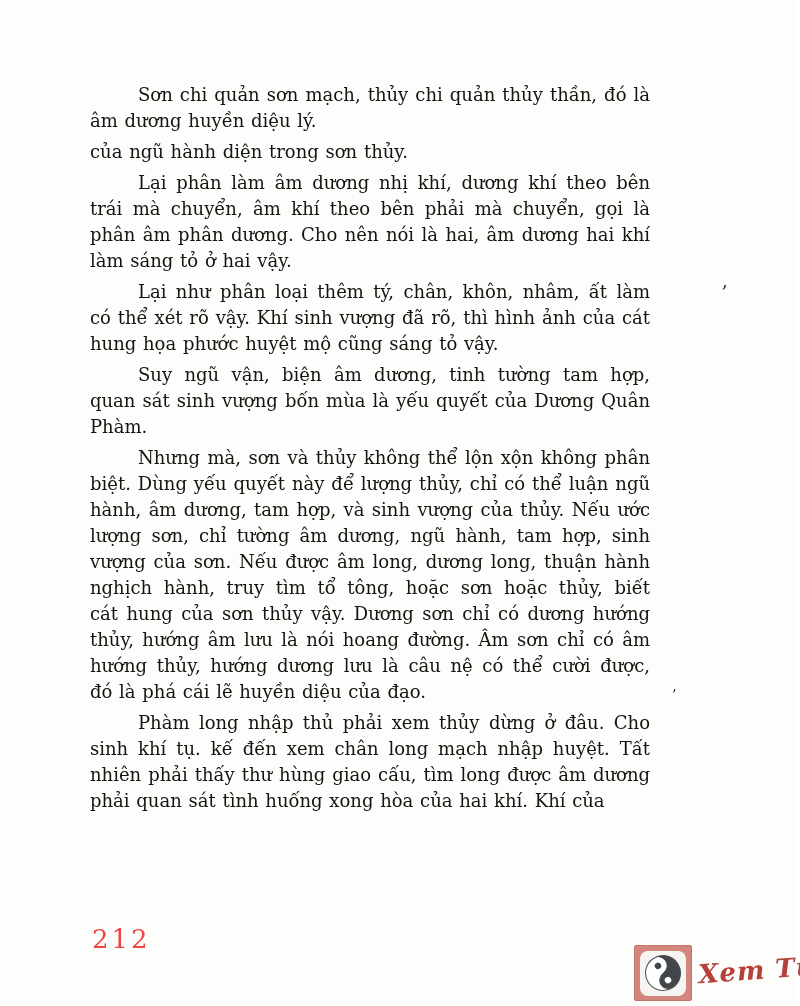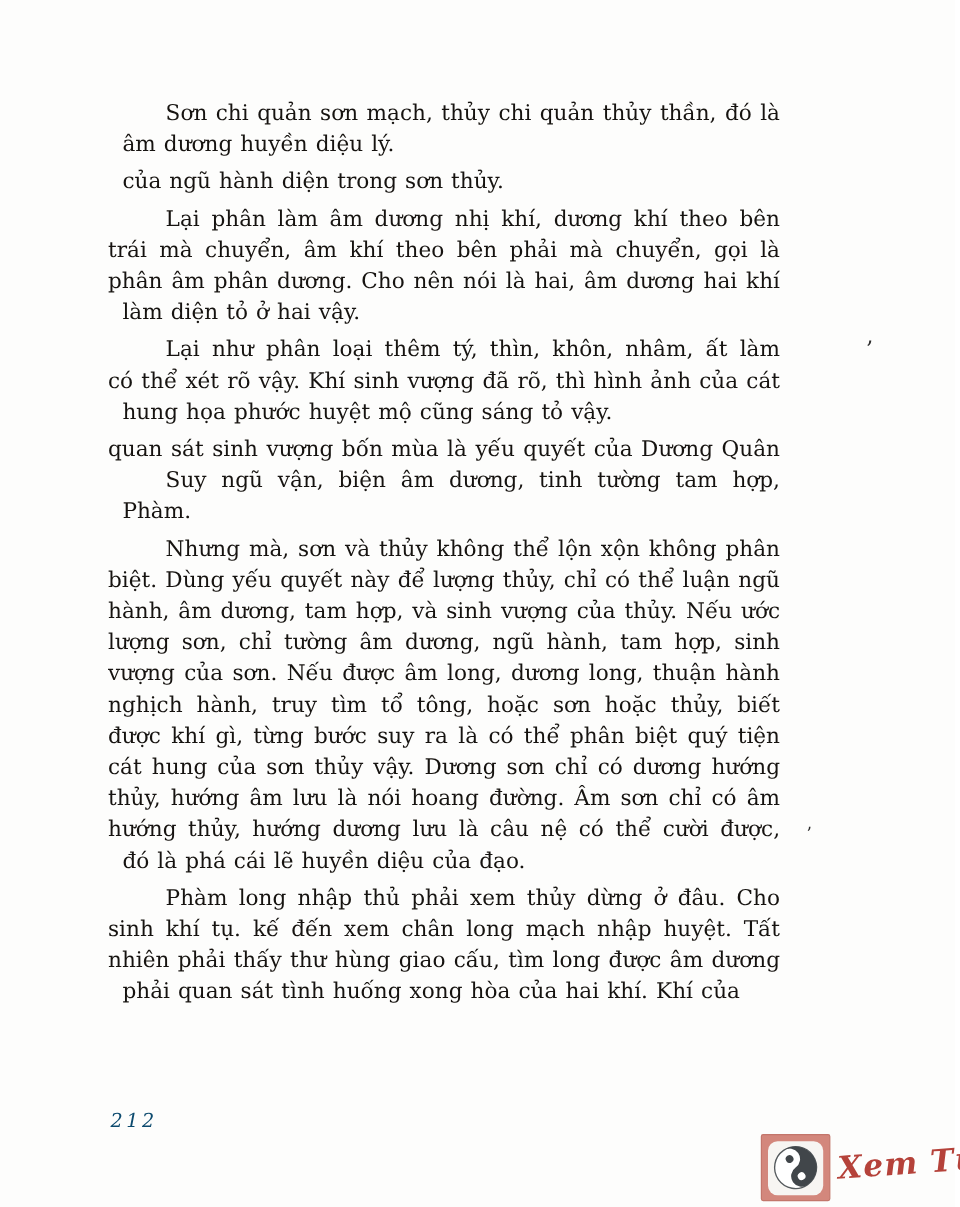--- a/index.html
+++ b/index.html
@@ -26,28 +26,27 @@
   .line{
     text-align:justify;
     text-align-last:justify;
     height:26px;
     overflow:hidden;
     white-space:nowrap;
   }
   
   .line{white-space:normal;}
   .line.first{text-indent:48px;}
-  .line.last{text-align-last:left;margin-left:12px;}
+  .line.last{text-align-last:left;}
   .pagenum{
     position:absolute;
     left:92px;top:924px;
-    font-size:16px;
+    font-size:26px;
     letter-spacing:3px;
-    color:#0c4a6e;
-    font-style:italic;
+    color:#ef4444;
   }
   .artifact{
     position:absolute;
     color:#2a2a2a;
     font-size:18px;
     line-height:10px;
   }
   .a1{left:722px;top:276px;}
   .a2{left:672px;top:690px;font-size:14px;}
   .watermark{
@@ -91,40 +90,39 @@
         <div class="line first">Sơn chi quản sơn mạch, thủy chi quản thủy thần, đó là</div>
         <div class="line last">âm dương huyền diệu lý.</div>
       </div>
       <div class="para">
         <div class="line last">của ngũ hành diện trong sơn thủy.</div>
       </div>
       <div class="para">
         <div class="line first">Lại phân làm âm dương nhị khí, dương khí theo bên</div>
         <div class="line">trái mà chuyển, âm khí theo bên phải mà chuyển, gọi là</div>
         <div class="line">phân âm phân dương. Cho nên nói là hai, âm dương hai khí</div>
-        <div class="line last">làm diện tỏ ở hai vậy.</div>
+        <div class="line last">làm sáng tỏ ở hai vậy.</div>
       </div>
       <div class="para">
-        <div class="line first">Lại như phân loại thêm tý, thìn, khôn, nhâm, ất làm</div>
+        <div class="line first">Lại như phân loại thêm tý, chân, khôn, nhâm, ất làm</div>
         <div class="line">có thể xét rõ vậy. Khí sinh vượng đã rõ, thì hình ảnh của cát</div>
         <div class="line last">hung họa phước huyệt mộ cũng sáng tỏ vậy.</div>
       </div>
       <div class="para">
+        <div class="line first">Suy ngũ vận, biện âm dương, tinh tường tam hợp,</div>
         <div class="line">quan sát sinh vượng bốn mùa là yếu quyết của Dương Quân</div>
-        <div class="line first">Suy ngũ vận, biện âm dương, tinh tường tam hợp,</div>
         <div class="line last">Phàm.</div>
       </div>
       <div class="para">
         <div class="line first">Nhưng mà, sơn và thủy không thể lộn xộn không phân</div>
         <div class="line">biệt. Dùng yếu quyết này để lượng thủy, chỉ có thể luận ngũ</div>
         <div class="line">hành, âm dương, tam hợp, và sinh vượng của thủy. Nếu ước</div>
         <div class="line">lượng sơn, chỉ tường âm dương, ngũ hành, tam hợp, sinh</div>
         <div class="line">vượng của sơn. Nếu được âm long, dương long, thuận hành</div>
         <div class="line">nghịch hành, truy tìm tổ tông, hoặc sơn hoặc thủy, biết</div>
-        <div class="line">được khí gì, từng bước suy ra là có thể phân biệt quý tiện</div>
         <div class="line">cát hung của sơn thủy vậy. Dương sơn chỉ có dương hướng</div>
         <div class="line">thủy, hướng âm lưu là nói hoang đường. Âm sơn chỉ có âm</div>
         <div class="line">hướng thủy, hướng dương lưu là câu nệ có thể cười được,</div>
         <div class="line last">đó là phá cái lẽ huyền diệu của đạo.</div>
       </div>
       <div class="para">
         <div class="line first">Phàm long nhập thủ phải xem thủy dừng ở đâu. Cho</div>
         <div class="line">sinh khí tụ. kế đến xem chân long mạch nhập huyệt. Tất</div>
         <div class="line">nhiên phải thấy thư hùng giao cấu, tìm long được âm dương</div>
         <div class="line last">phải quan sát tình huống xong hòa của hai khí. Khí của</div>

